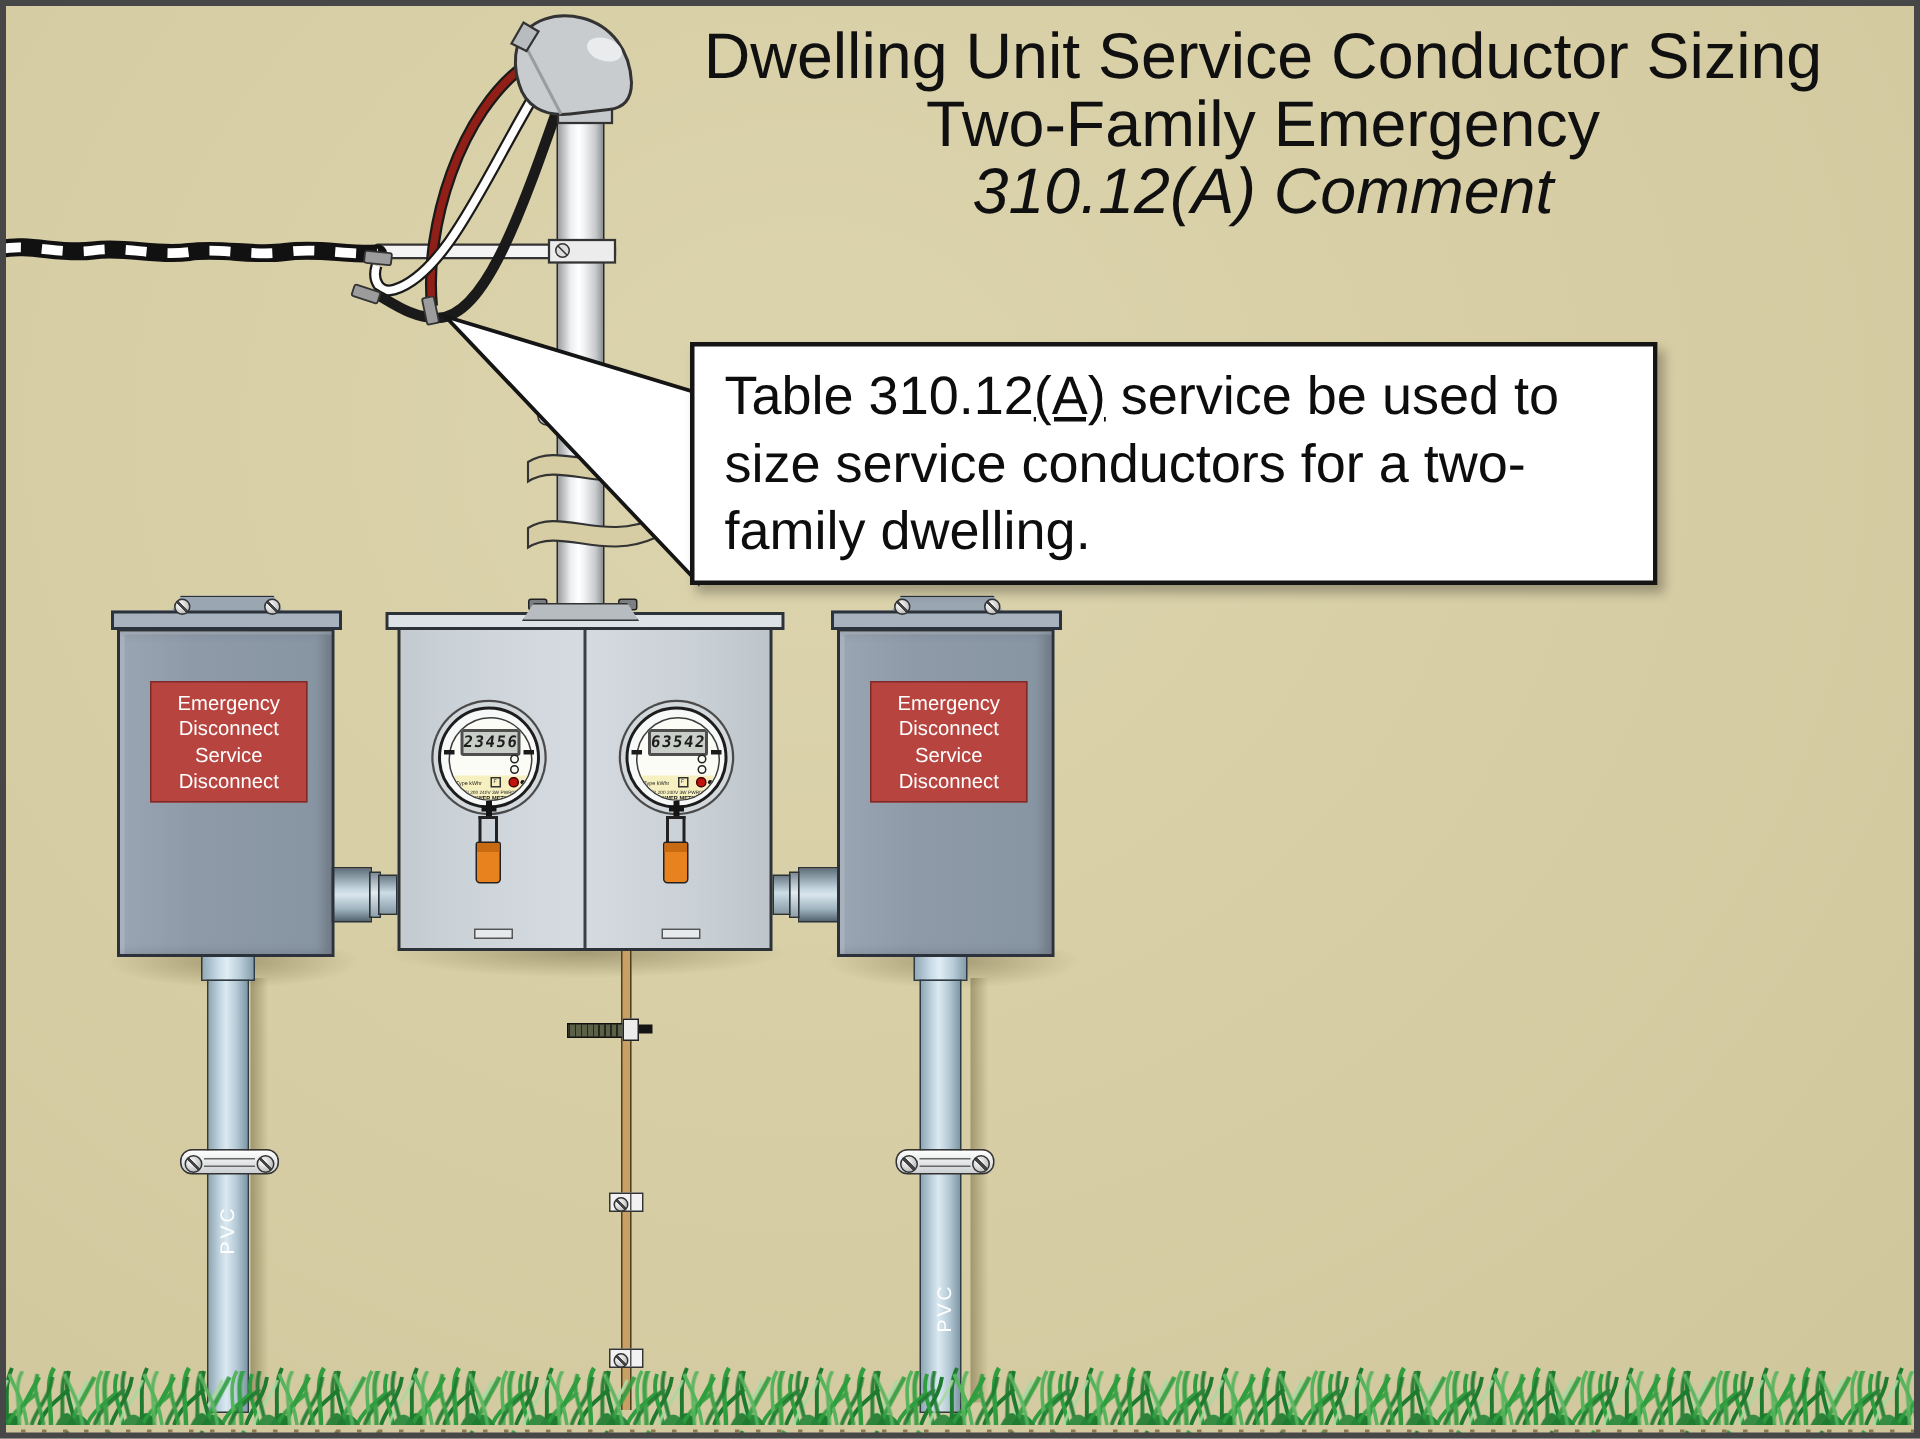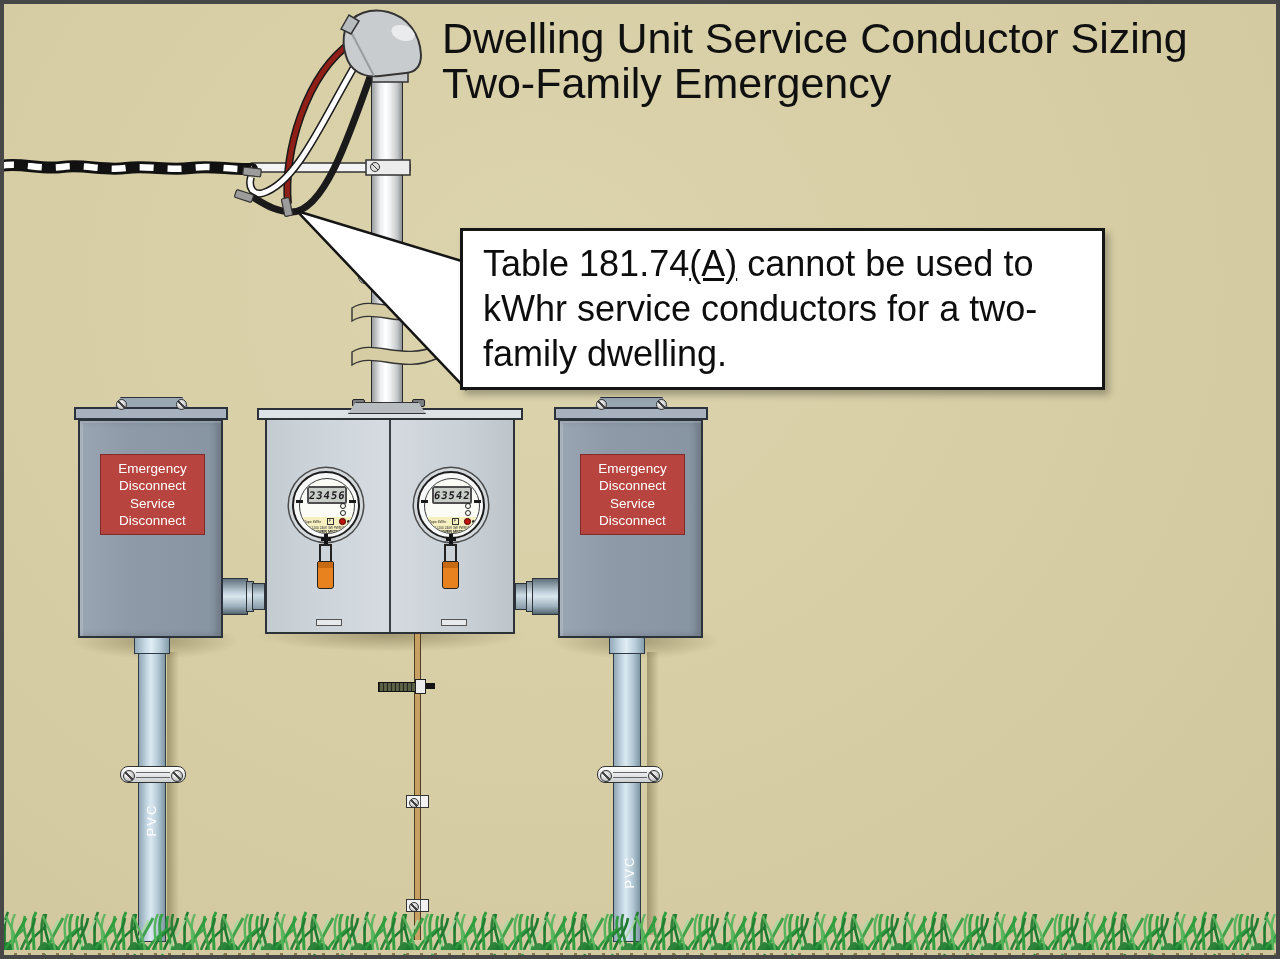--- a/index.html
+++ b/index.html
@@ -5,21 +5,21 @@
   html,body{margin:0;padding:0;background:#888;}
   #scene{
     position:relative;width:1280px;height:959px;overflow:hidden;
     background:radial-gradient(ellipse at 42% 30%, #dcd4ad 0%, var(--background,#d6cda4) 55%, #cfc69c 100%);
     font-family:"Liberation Sans",sans-serif;
   }
   .abs{position:absolute;}
   
   .frame{inset:0;border:4px solid #474747;z-index:60;pointer-events:none;}
   
-  .title{left:442px;top:16px;width:800px;color:#101010;z-index:3;}
+  .title{left:442px;top:16px;width:800px;text-align:center;color:#101010;z-index:3;}
   .title .t-line{font-size:43px;line-height:45px;white-space:nowrap;}
   .title .t-italic{font-style:italic;}
   
   .mast{left:371px;top:56px;width:30px;height:356px;z-index:2;
     background:linear-gradient(90deg,#9b9ea0 0%,#eceeef 28%,#ffffff 46%,#f2f3f4 58%,#c6c9cb 84%,#8e9194 100%);
     border:1px solid #2a2a2a;}
   .mast-strap{left:358px;top:268px;width:58px;height:14px;z-index:4;
     background:linear-gradient(180deg,#fdfdfd,#cfd3d5);border:1.5px solid #333;border-radius:7px 3px 3px 7px;}
   .mast-strap .slot{position:absolute;left:16px;right:4px;top:4px;height:4px;border-top:1px solid #777;border-bottom:1px solid #777;}
   .screw{border-radius:50%;border:1.5px solid #333;
@@ -121,20 +121,21 @@
   .grass{left:0;top:908px;z-index:20;}
 </style>
 </head>
 <body>
 
 <div id="scene">
 
   <div class="abs title">
     <div class="t-line">Dwelling Unit Service Conductor Sizing</div>
     <div class="t-line">Two-Family Emergency</div>
+    <div class="t-line t-italic">310.12(A) Comment</div>
   </div>
 
   <div class="abs mast"></div>
   <div class="abs mast-strap">
     <span class="screw"></span>
     <span class="slot"></span>
   </div>
 
   <svg class="abs squiggle" width="110" height="100" viewBox="0 0 110 100">
     <path class="sq-band" d="M12,20 C34,6 62,30 98,13 L98,26 C62,43 34,19 12,33 Z"></path>
@@ -337,17 +338,17 @@
     </defs>
     <rect x="0" y="2" width="1280" height="42" fill="url(#gpat)"></rect>
     <rect x="-40" y="6" width="1360" height="42" fill="url(#gpat)" transform="translate(37,0)" opacity="0.9"></rect>
     <line x1="0" y1="46" x2="1280" y2="46" stroke="#8a7a4c" stroke-width="2" stroke-dasharray="3 11"></line>
   </svg>
 
   <svg class="abs callout-tail" width="185" height="200" viewBox="0 0 185 200">
     <polygon points="7,11 175,62 175,188" fill="#ffffff" stroke="#151515" stroke-width="2.5"></polygon>
   </svg>
   <div class="abs callout">
-    <span>Table 181.74</span><span class="u">(A)</span><span> cannot be used to kWhr service conductors for a two-family dwelling.</span>
+    <span>Table 310.12</span><span class="u">(A)</span><span> service be used to size service conductors for a two-family dwelling.</span>
   </div>
 
   <div class="abs frame"></div>
 </div>
 
 </body></html>

